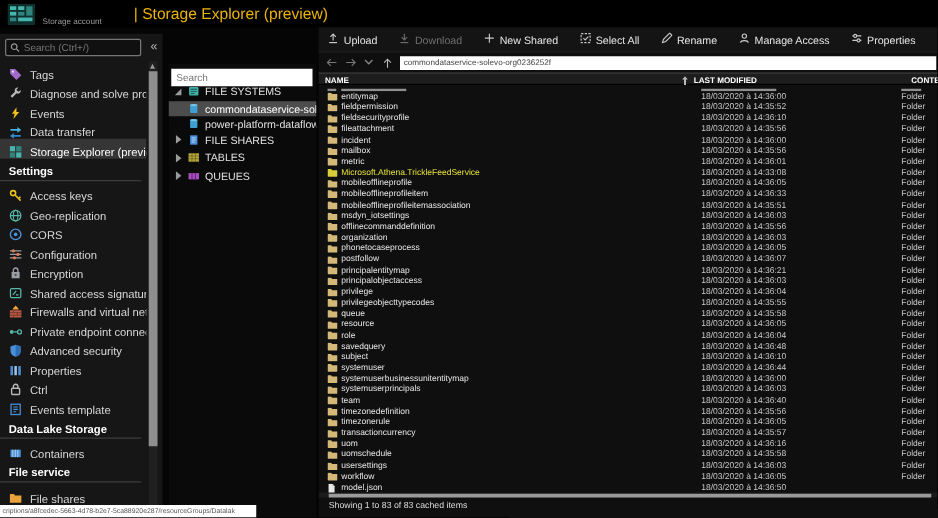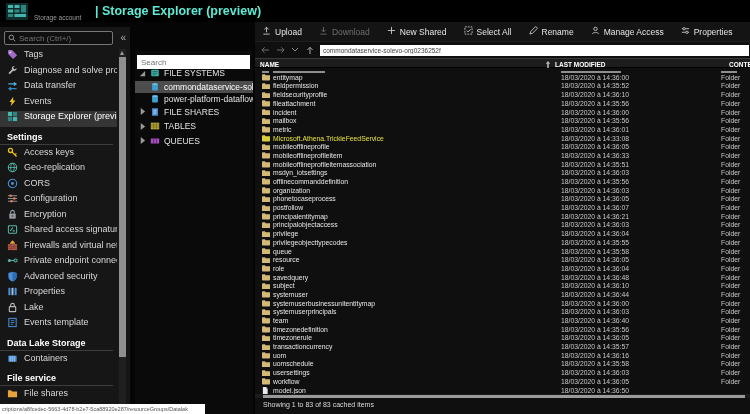--- a/index.html
+++ b/index.html
@@ -5,31 +5,31 @@
   * { margin:0; padding:0; box-sizing:border-box; }
   html,body { width:750px; height:414px; background:#000; overflow:hidden;
               font-family:"Liberation Sans", sans-serif; }
   .screen { position:relative; width:750px; height:414px; background:#050505; color:#e8e8e8; }
 
   
   .topbar { position:absolute; left:0; top:0; width:750px; height:22px; background:#000; }
   .sa-icon { position:absolute; left:6px; top:3px; }
   .redacted { position:absolute; left:33px; top:3px; width:58px; height:9px; background:#000; }
   .subtitle { position:absolute; left:34px; top:14px; font-size:6.5px; color:#9a9a9a; }
-  .title { position:absolute; left:95px; top:4px; font-size:12.5px; font-weight:bold; color:#5eead4; white-space:nowrap; }
+  .title { position:absolute; left:107px; top:4px; font-size:12.5px; font-weight:normal; color:#eab308; white-space:nowrap; }
 
   
   .sidebar { position:absolute; left:0; top:27px; width:130px; height:387px; background:#161616; }
   .side-search { position:absolute; left:4px; top:4px; width:109px; height:14px; border:1px solid #767676;
                  border-radius:2px; background:#101010; display:flex; align-items:center; padding:0 3px; gap:3px; }
   .side-search input { flex:1; min-width:0; background:transparent; border:0; outline:0; color:#ccc;
                        font-size:8px; font-family:inherit; }
   .collapse { position:absolute; right:4px; top:4px; color:#b0b0b0; font-size:10px; line-height:14px; cursor:pointer; }
   .side-items { position:absolute; left:0; top:22px; width:117px; }
-  .side-item { height:15.5px; display:flex; align-items:flex-start; padding-left:7px; gap:6px;
+  .side-item { height:15.5px; display:flex; align-items:flex-end; padding-left:7px; gap:6px;
                font-size:9px; color:#d8d8d8; cursor:pointer; white-space:nowrap; overflow:hidden; }
   .side-item.selected { background:#353535; color:#fff; }
   .side-item .ic { display:inline-flex; width:11px; justify-content:center; flex:none; }
   .side-section { height:16px; display:flex; align-items:flex-end; padding:0 0 2px 7px; font-size:9px;
                   font-weight:bold; color:#fff; border-bottom:1px solid #3d3d3d; margin:2px 4px 2px 0; }
   .side-scroll { position:absolute; left:119px; top:22px; width:7px; height:365px; background:#202020; }
   .side-scroll .thumb { position:absolute; left:0; top:8px; width:7px; height:300px; background:#8f8f8f; }
   .side-scroll .arr-up { position:absolute; left:1px; top:2px; width:0; height:0;
         border-left:2.5px solid transparent; border-right:2.5px solid transparent; border-bottom:4px solid #9a9a9a; }
   .side-scroll .arr-dn { position:absolute; left:1px; bottom:2px; width:0; height:0;
@@ -126,33 +126,33 @@
           <span class="ic">
             <svg width="11" height="11" viewBox="0 0 12 12">
               <path d="M10.4 3.2a2.6 2.6 0 0 1-3.6 3L3 10 1.6 8.6l3.8-3.8a2.6 2.6 0 0 1 3-3.6L6.6 3l1.8 1.8z" fill="#b9b9b9"></path>
             </svg>
           </span>
           <span>Diagnose and solve problems</span>
         </div>
         <div class="side-item">
           <span class="ic">
             <svg width="11" height="11" viewBox="0 0 12 12">
+              <path d="M6.8.8 2.8 6.6h2.3L4 11.2 9.2 5H6.7z" fill="#f0c419"></path>
+            </svg>
+          </span>
+          <span>Events</span>
+        </div>
+        <div class="side-item">
+          <span class="ic">
+            <svg width="11" height="11" viewBox="0 0 12 12">
               <path d="M1.5 3.5h6V1.8L11 4.3 7.5 6.8V5h-6z" fill="#4ab3dc"></path>
               <path d="M10.5 8.7h-6V7L1 9.5l3.5 2.5v-1.8h6z" fill="#2f88c9"></path>
             </svg>
           </span>
           <span>Data transfer</span>
-        </div>
-        <div class="side-item">
-          <span class="ic">
-            <svg width="11" height="11" viewBox="0 0 12 12">
-              <path d="M6.8.8 2.8 6.6h2.3L4 11.2 9.2 5H6.7z" fill="#f0c419"></path>
-            </svg>
-          </span>
-          <span>Events</span>
         </div>
         <div class="side-item selected">
           <span class="ic">
             <svg width="11" height="11" viewBox="0 0 12 12">
               <rect x="1" y="1" width="4.5" height="4.5" fill="#45b5ad"></rect>
               <rect x="6.5" y="1" width="4.5" height="4.5" fill="#2e847e"></rect>
               <rect x="1" y="6.5" width="4.5" height="4.5" fill="#2e847e"></rect>
               <rect x="6.5" y="6.5" width="4.5" height="4.5" fill="#45b5ad"></rect>
             </svg>
           </span>
@@ -256,21 +256,21 @@
           </span>
           <span>Properties</span>
         </div>
         <div class="side-item">
           <span class="ic">
             <svg width="11" height="11" viewBox="0 0 12 12">
               <rect x="2.5" y="5" width="7" height="5.5" rx="0.8" fill="none" stroke="#b9b9b9" stroke-width="1.2"></rect>
               <path d="M4 5V3.5a2 2 0 0 1 4 0V5" fill="none" stroke="#b9b9b9" stroke-width="1.2"></path>
             </svg>
           </span>
-          <span>Lake</span>
+          <span>Ctrl</span>
         </div>
         <div class="side-item">
           <span class="ic">
             <svg width="11" height="11" viewBox="0 0 12 12">
               <rect x="2" y="1.5" width="8" height="9" fill="none" stroke="#4a90d9" stroke-width="1.1"></rect>
               <path d="M4 4h4M4 6h4M4 8h2.5" stroke="#4a90d9" stroke-width="0.9"></path>
             </svg>
           </span>
           <span>Events template</span>
         </div>

